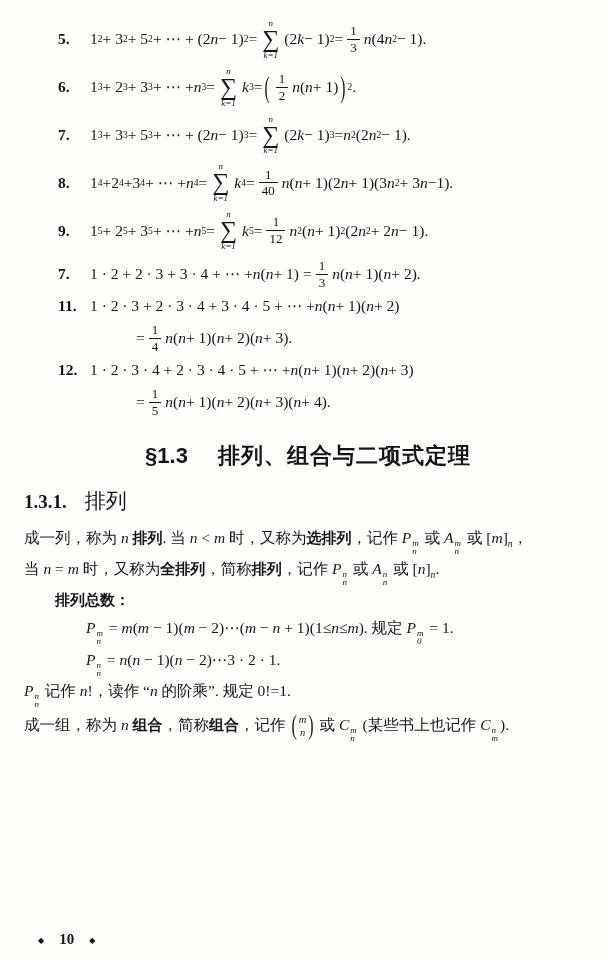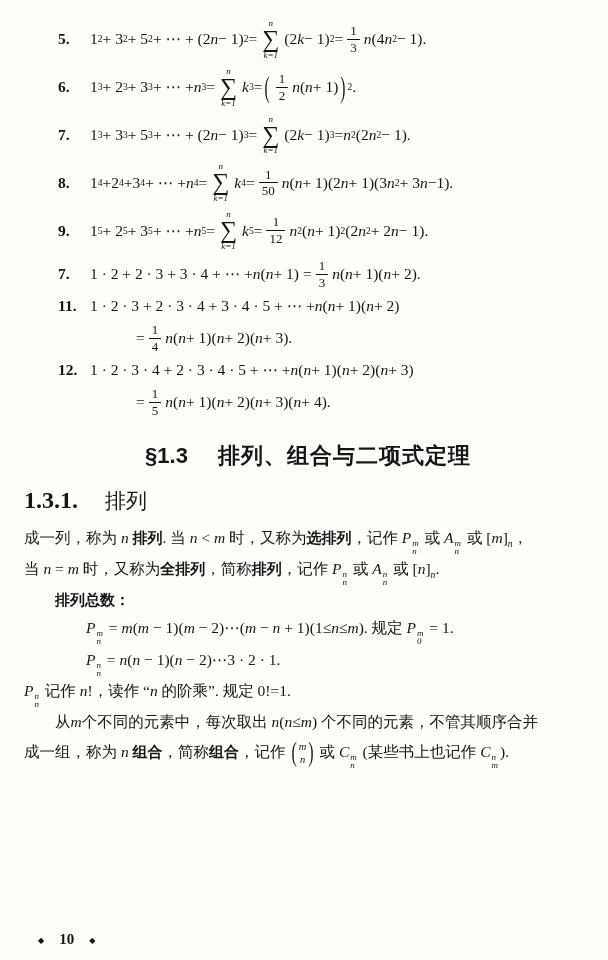--- a/index.html
+++ b/index.html
@@ -51,21 +51,21 @@
              font-size:10.5px;font-style:italic;line-height:1.25;margin:0 2px;}
 
   
   .section-heading{
     text-align:center;margin:22px 0 4px;
     font-family:"Liberation Sans","DejaVu Sans",sans-serif;
     font-weight:bold;font-size:22px;letter-spacing:1px;
   }
   .section-heading .pfx{margin-right:30px;letter-spacing:0;}
   .sub-heading{margin:16px 0 9px;white-space:nowrap;}
-  .sub-heading .snum{font-size:24px;font-weight:bold;margin-right:27px;}
+  .sub-heading .snum{font-size:19px;font-weight:bold;margin-right:18px;}
   .sub-heading .stitle{font-size:21px;}
 
   
   .pline{font-size:15.5px;line-height:27px;white-space:nowrap;}
   .pline.indent{padding-left:31px;}
   .pline.findent{padding-left:62px;line-height:30px;}
   .pline.tall{line-height:34px;}
   .pline b{
     font-family:"Liberation Sans","DejaVu Sans",sans-serif;
     font-weight:bold;font-size:15px;
@@ -120,21 +120,21 @@
         </div>
 
         <div class="frow">
           <span class="fnum">8.</span>
           <span class="fbody">1<sup>4</sup>+2<sup>4</sup>+3<sup>4</sup>+ ⋯ +<i>n</i><sup>4</sup> = <span class="sg">
               <span class="t">n</span>
               <span class="s">∑</span>
               <span class="b">k=1</span>
             </span><i>k</i><sup>4</sup> = <span class="fr">
               <span class="nu">1</span>
-              <span class="de">50</span>
+              <span class="de">40</span>
             </span><i>n</i>(<i>n</i> + 1)(2<i>n</i> + 1)(3<i>n</i><sup>2</sup> + 3<i>n</i> −1).</span>
         </div>
 
         <div class="frow">
           <span class="fnum">9.</span>
           <span class="fbody">1<sup>5</sup> + 2<sup>5</sup> + 3<sup>5</sup> + ⋯ + <i>n</i><sup>5</sup> = <span class="sg">
               <span class="t">n</span>
               <span class="s">∑</span>
               <span class="b">k=1</span>
             </span><i>k</i><sup>5</sup> = <span class="fr">
@@ -220,21 +220,20 @@
           </span> = <i>n</i>(<i>n</i> − 1)(<i>n</i> − 2)⋯3 · 2 · 1.</div>
 
         <div class="pline"><i>P</i><span class="ss">
             <span>n</span>
             <span>n</span>
           </span> 记作 <i>n</i>!，读作 “<i>n</i> 的阶乘”. 规定 0!=1.</div>
       </div>
 
     <div>
 
-        <div class="pline indent">从<i>m</i>个不同的元素中，每次取出 <i>n</i>(<i>n</i>≤<i>m</i>) 个不同的元素，不管其顺序合并</div>
 
         <div class="pline tall">成一组，称为 <i>n</i> <b>组合</b>，简称<b>组合</b>，记作 <span class="bino">
             <span class="bp2">(</span>
             <span class="bst">
               <span>m</span>
               <span>n</span>
             </span>
             <span class="bp2">)</span>
           </span> 或 <i>C</i><span class="ss">
             <span>m</span>

